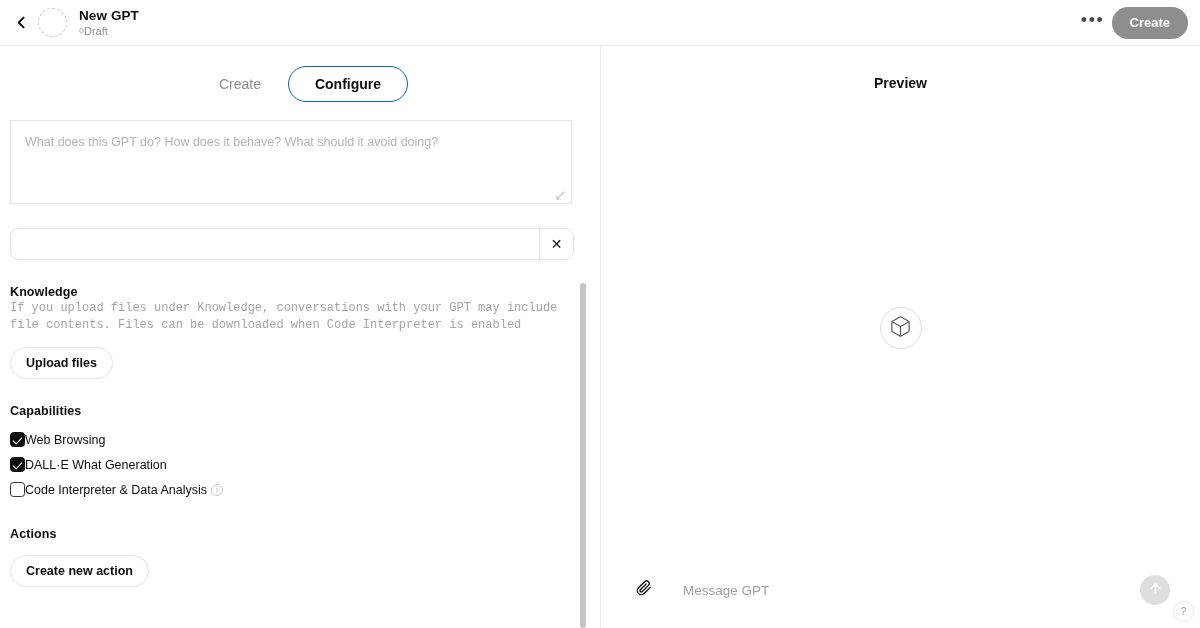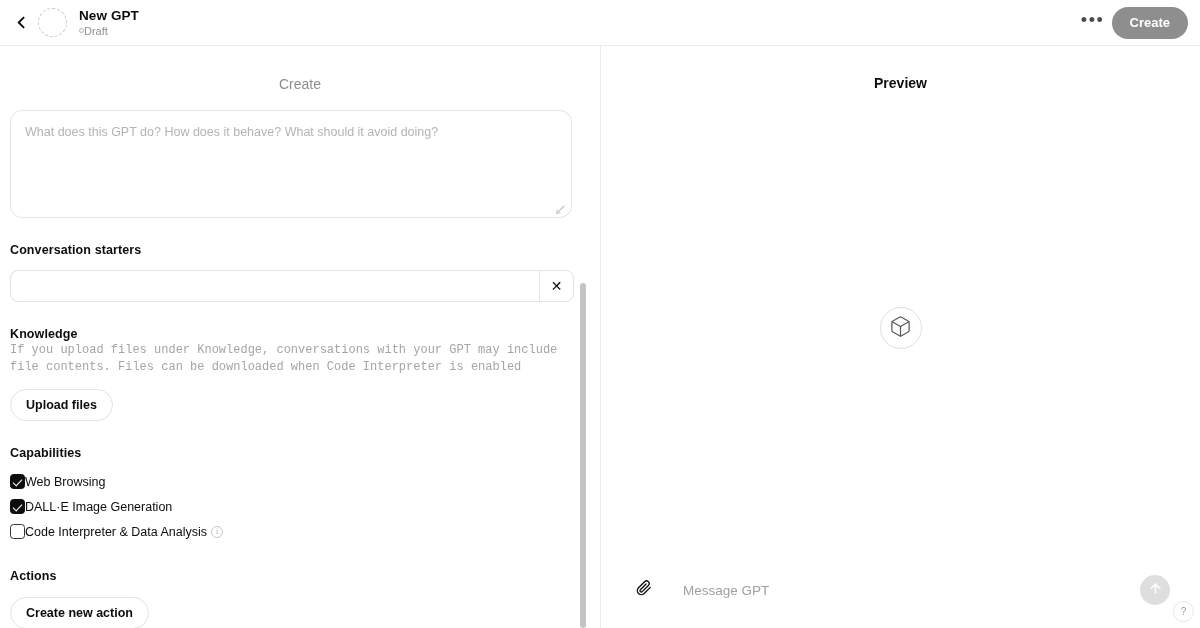--- a/index.html
+++ b/index.html
@@ -85,24 +85,24 @@
   }
 
   .editor-scroll {
     position: relative;
     padding: 0 10px 0 10px;
     height: 520px;
   }
 
   .instructions-box {
     position: relative;
-    width: 562px; height: 108px;
-    border: 1px solid #e3e3e3; border-radius: 12px;
+    width: 562px; height: 84px;
+    border: 1px solid #e3e3e3; border-radius: 0;
     background: #fff;
-    margin-top: 2px;
+    margin-top: 12px;
   }
   .instructions-ph {
     position: absolute; top: 12px; left: 14px; right: 14px;
     font-size: 12.5px; color: #b4b4b4; line-height: 18px;
     user-select: none;
   }
   .resize-grip {
     position: absolute; right: 5px; bottom: 4px;
     width: 12px; height: 12px; color: #c2c2c2;
   }
@@ -269,37 +269,37 @@
     <div class="topbar-right">
       <div class="dots-btn">•••</div>
       <button class="create-btn">Create</button>
     </div>
   </div>
 
   <div class="left-panel">
 
     <div class="tabs">
       <button class="tab">Create</button>
+      <button class="tab active">Configure</button>
     </div>
 
     <div class="editor-scroll">
 
       <div class="instructions-box">
         <div class="instructions-ph">What does this GPT do? How does it behave? What should it avoid doing?</div>
         <span class="resize-grip">
           <svg width="12" height="12" viewBox="0 0 12 12" fill="none" stroke="#c2c2c2" stroke-width="1.1" stroke-linecap="round">
               <path d="M10 3 L3 10"></path>
               <path d="M3 10 L3 7"></path>
               <path d="M3 10 L6 10"></path>
             </svg>
         </span>
       </div>
 
       <div class="section">
-        <div class="section-title">Conversation starters</div>
         <div class="starter-row">
           <input class="starter-input" type="text" placeholder="" style="">
           <div class="starter-x">✕</div>
         </div>
       </div>
 
       <div class="section">
         <div class="section-title">Knowledge</div>
         <div class="section-desc">If you upload files under Knowledge, conversations with your GPT may include file contents. Files can be downloaded when Code Interpreter is enabled</div>
         <button class="pill-btn">Upload files</button>
@@ -309,21 +309,21 @@
         <div class="section-title">Capabilities</div>
         <div class="cap-list">
 
           <div class="cap-row">
             <span class="cbox on"></span>
             <span>Web Browsing</span>
           </div>
 
           <div class="cap-row">
             <span class="cbox on"></span>
-            <span>DALL·E Image Generation</span>
+            <span>DALL·E What Generation</span>
           </div>
 
           <div class="cap-row">
             <span class="cbox off"></span>
             <span>Code Interpreter &amp; Data Analysis</span>
             <span class="info-ic">i</span>
           </div>
 
         </div>
       </div>

